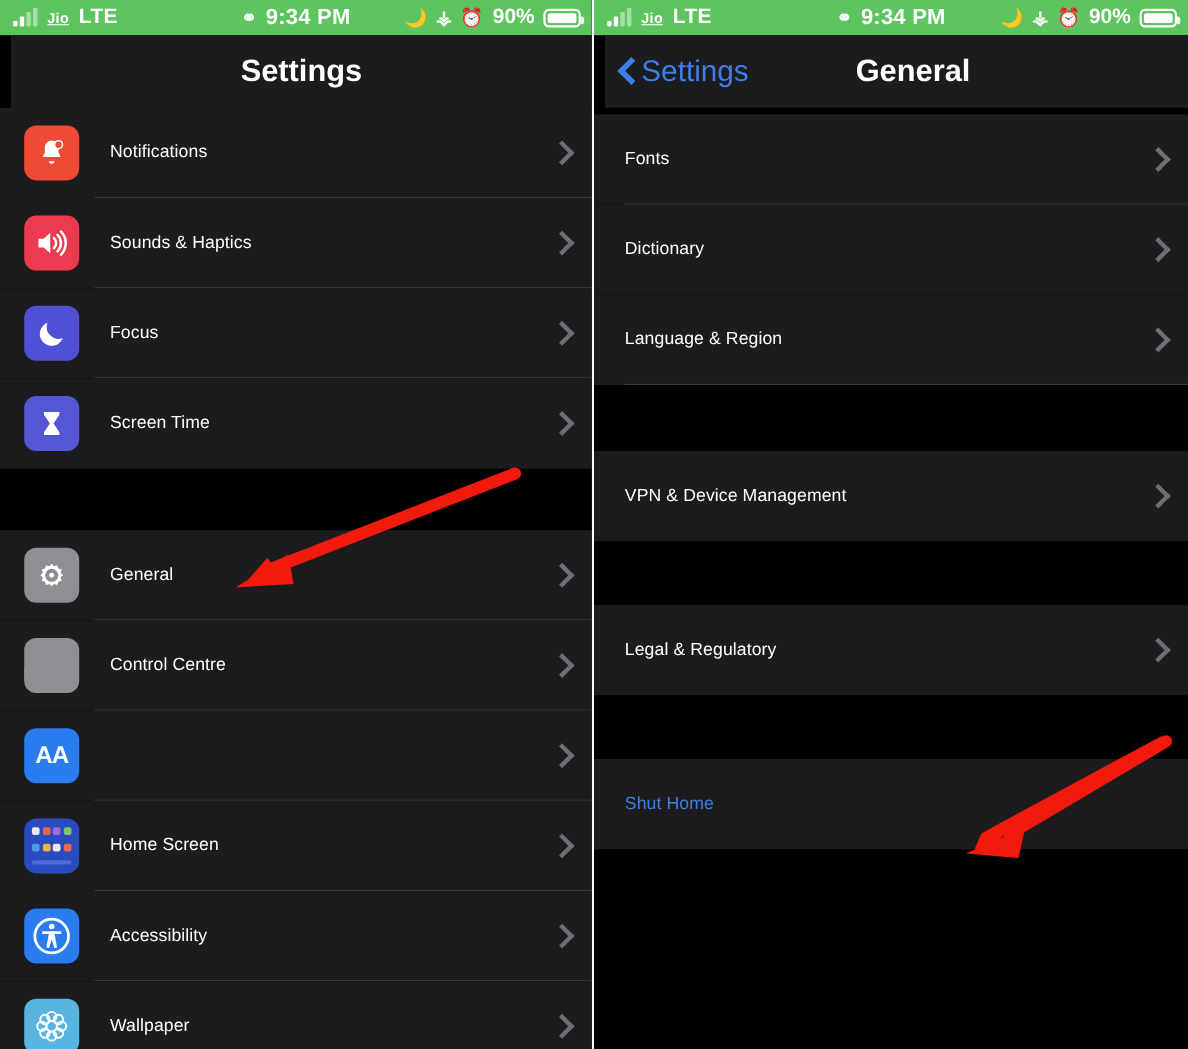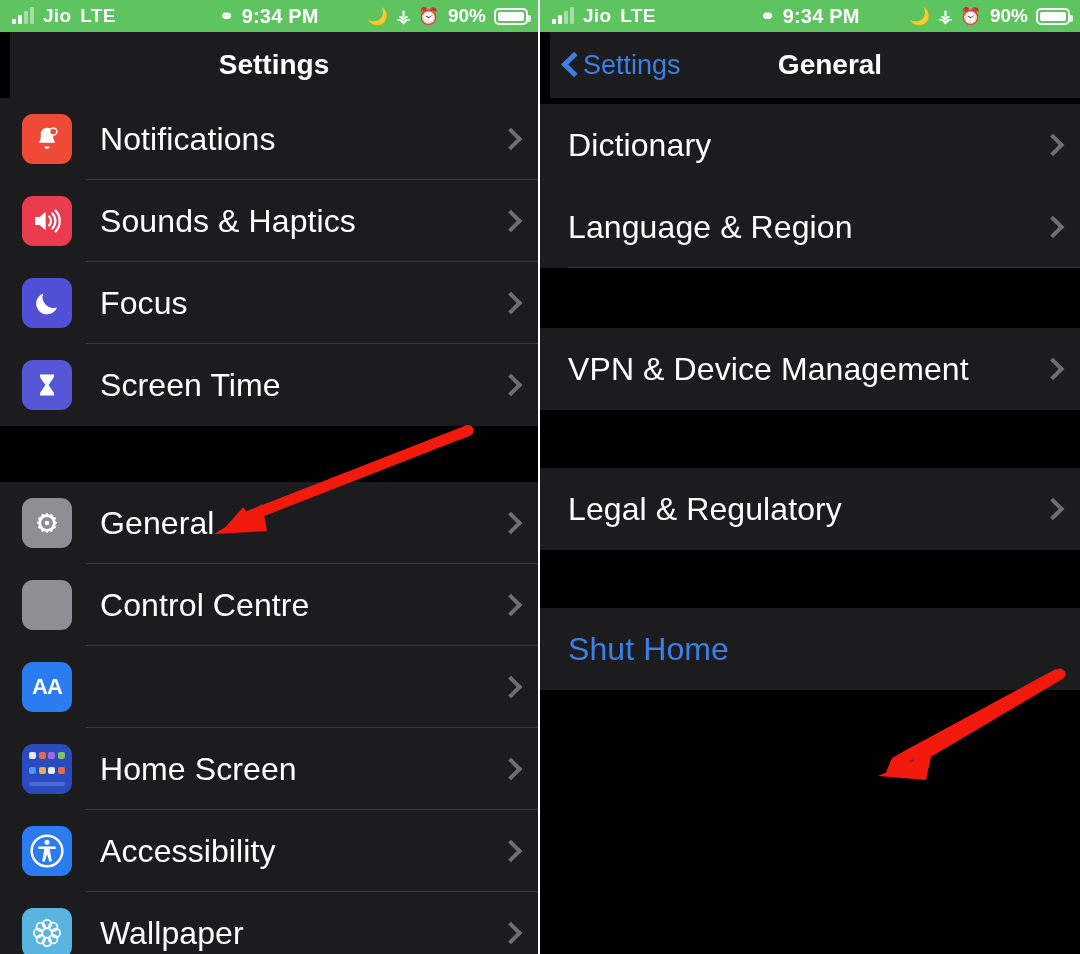--- a/index.html
+++ b/index.html
@@ -23,21 +23,21 @@
   .sb-left{ display:flex; align-items:center; gap:9px; padding-left:12px; }
   .sb-mid{ position:absolute; left:50%; transform:translateX(-50%);
            display:flex; align-items:center; gap:8px; }
   .sb-right{ margin-left:auto; display:flex; align-items:center; gap:8px; padding-right:10px; }
   .bars{ display:flex; align-items:flex-end; gap:2px; height:16px; }
   .bars i{ width:4px; background:#fff; border-radius:1px; display:block; }
   .bars i:nth-child(1){ height:5px; }
   .bars i:nth-child(2){ height:9px; }
   .bars i:nth-child(3){ height:13px; opacity:.45; }
   .bars i:nth-child(4){ height:17px; opacity:.45; }
-  .carrier{ font-size:19px; letter-spacing:.3px; }
+  .carrier{ font-size:13px; letter-spacing:.3px;text-decoration:underline; }
   .lte{ font-size:19px; letter-spacing:.3px; }
   .time{ font-size:20px; font-weight:bold; letter-spacing:.2px; }
   .glyph{ font-size:17px; line-height:1; display:inline-block; }
   .battpct{ font-size:19px; font-weight:bold; }
   .battery{ width:34px; height:17px; border:2px solid #fff; border-radius:5px;
             position:relative; padding:2px; }
   .battery b{ display:block; height:100%; background:#fff; border-radius:2px; }
   .battery::after{ content:""; position:absolute; right:-5px; top:5px;
                    width:3px; height:7px; background:#fff; border-radius:0 2px 2px 0; opacity:.85; }
 
@@ -70,21 +70,21 @@
     height:82px;
     display:flex; align-items:center;
     padding-left:22px; padding-right:16px;
     position:relative;
   }
   .row.plain{ padding-left:28px; }
   .row .sep{
     position:absolute; left:86px; right:0; bottom:0; height:1px; background:#3a3a3c;
   }
   .row.plain .sep{ left:28px; }
-  .label{ color:#fff; font-size:32px; letter-spacing:.1px; }
+  .label{ color:#fff; font-size:16px; letter-spacing:.1px; }
   .label.blue{ color:#3d7fe8; }
   .chev{
     margin-left:auto; width:13px; height:22px; position:relative; flex:none;
   }
   .chev::before{
     content:""; position:absolute; right:3px; top:3px;
     width:12px; height:12px;
     border-right:4px solid #6e6e73; border-top:4px solid #6e6e73;
     transform:rotate(45deg);
   }
@@ -348,20 +348,25 @@
         <span class="chev-back"></span>
         <span>Settings</span>
       </span>
       <span class="navtitle">General</span>
     </div>
 
     <div class="list">
 
       <div class="gap" style="height:6px"></div>
 
+      <div class="row plain">
+        <span class="label">Fonts</span>
+        <span class="chev"></span>
+        <span class="sep"></span>
+      </div>
 
       <div class="row plain nosep">
         <span class="label">Dictionary</span>
         <span class="chev"></span>
       </div>
 
       <div class="row plain">
         <span class="label">Language &amp; Region</span>
         <span class="chev"></span>
         <span class="sep"></span>

